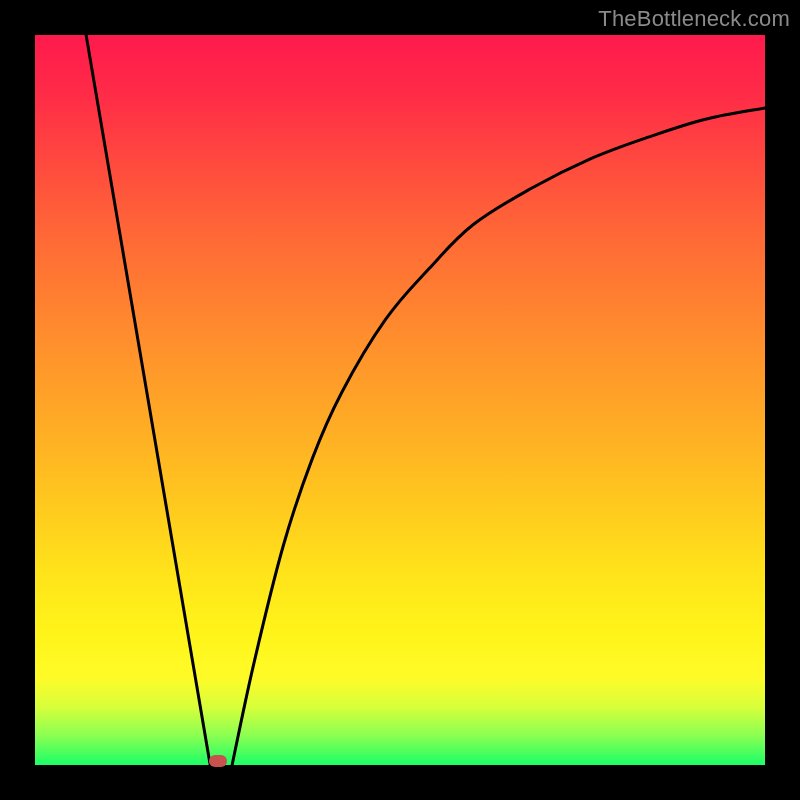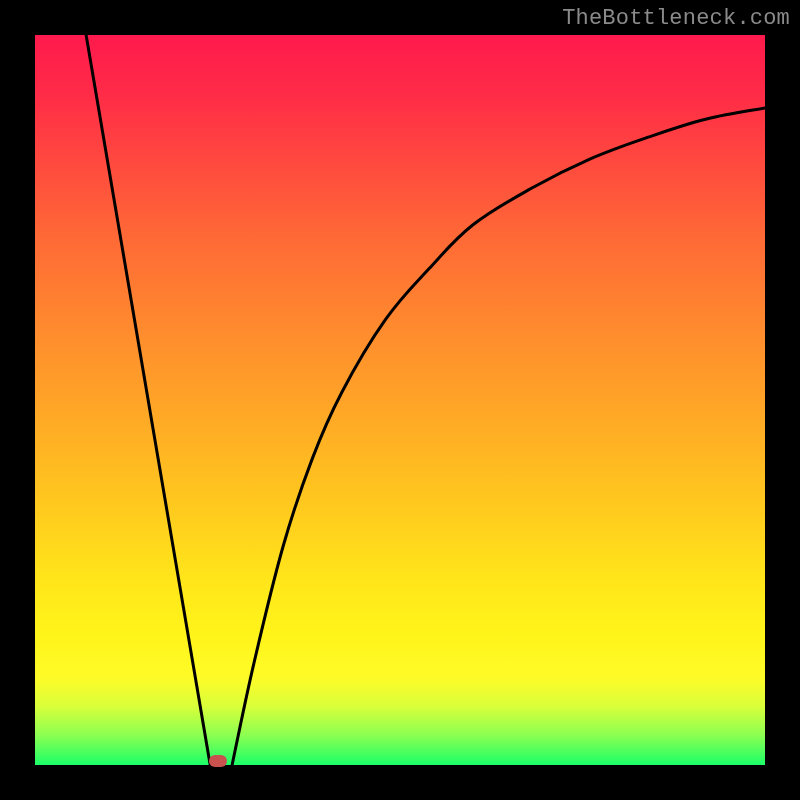--- a/index.html
+++ b/index.html
@@ -37,21 +37,21 @@
       #fffb28 88%,
       #d8ff3a 92%,
       #8aff52 96%,
       #1aff68 100%
     );
   }
   .watermark {
     position: absolute;
     top: 6px;
     right: 10px;
-    font-family: Liberation Mono, monospace;
+    font-family: Liberation Sans, sans-serif;
     font-size: 22px;
     color: #8a8a8a;
     letter-spacing: 0.2px;
     user-select: none;
   }
   svg.curve {
     position: absolute;
     left: 0;
     top: 0;
     width: 730px;

